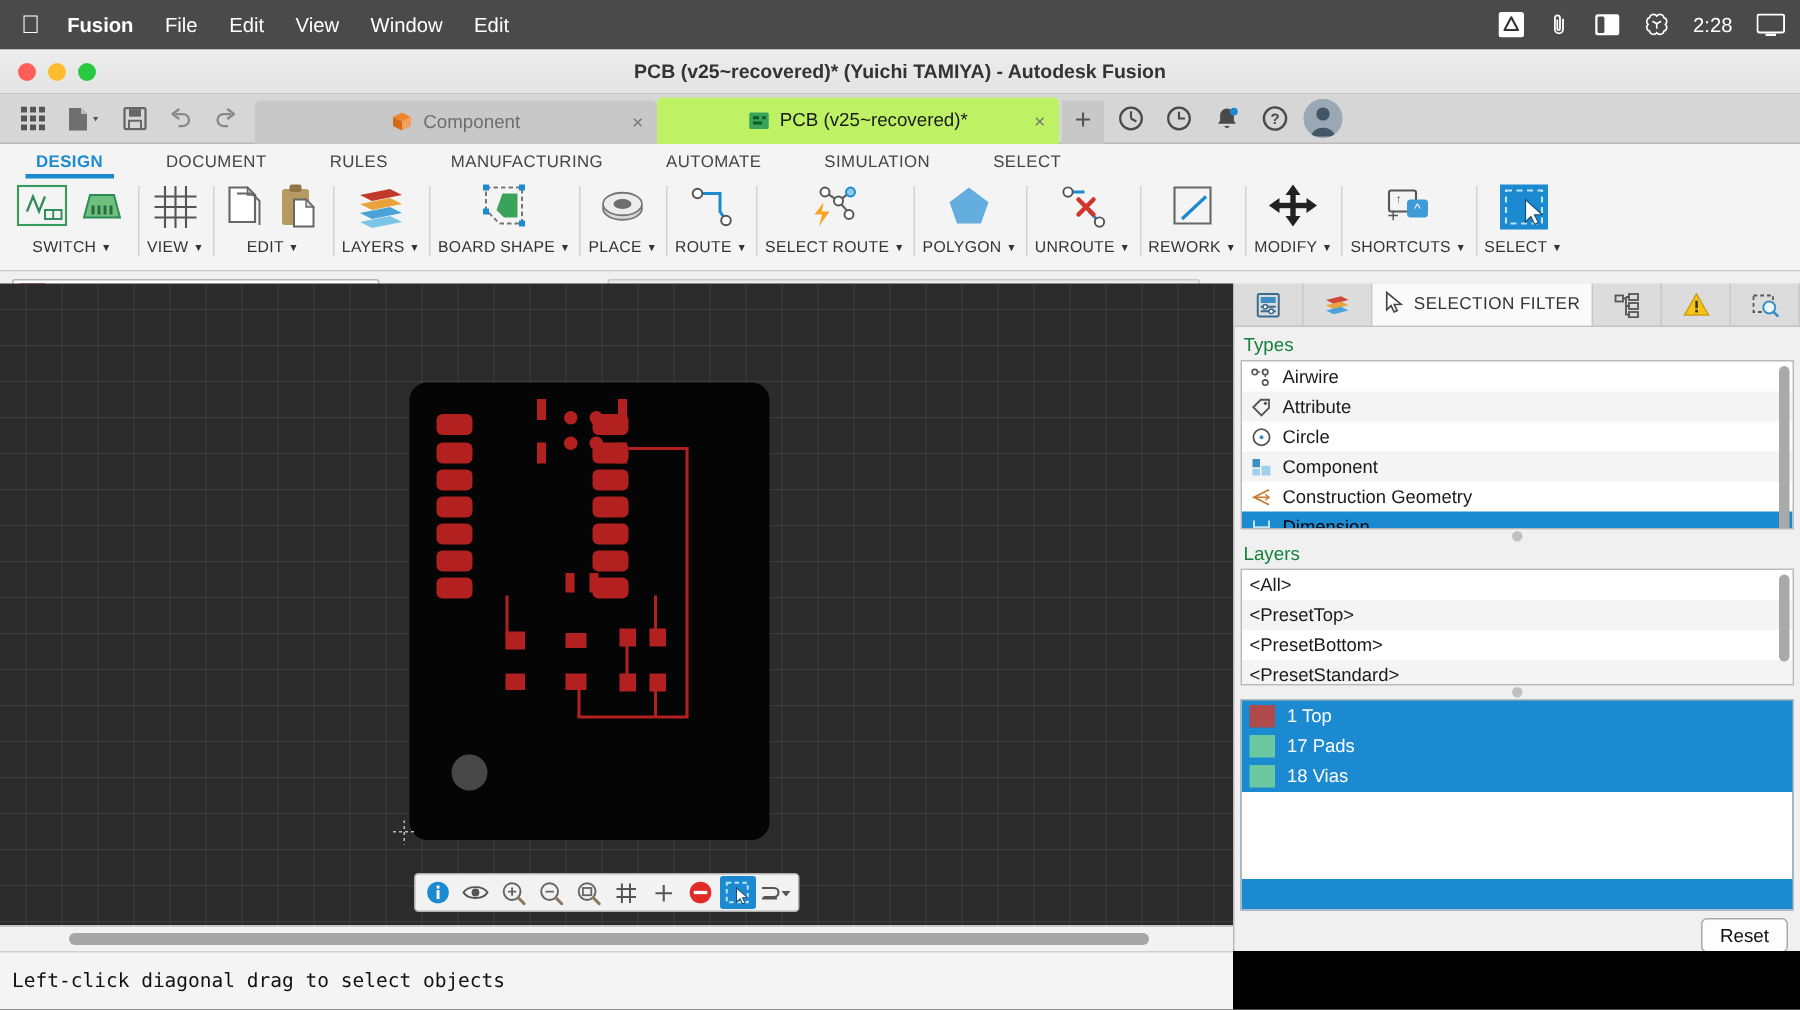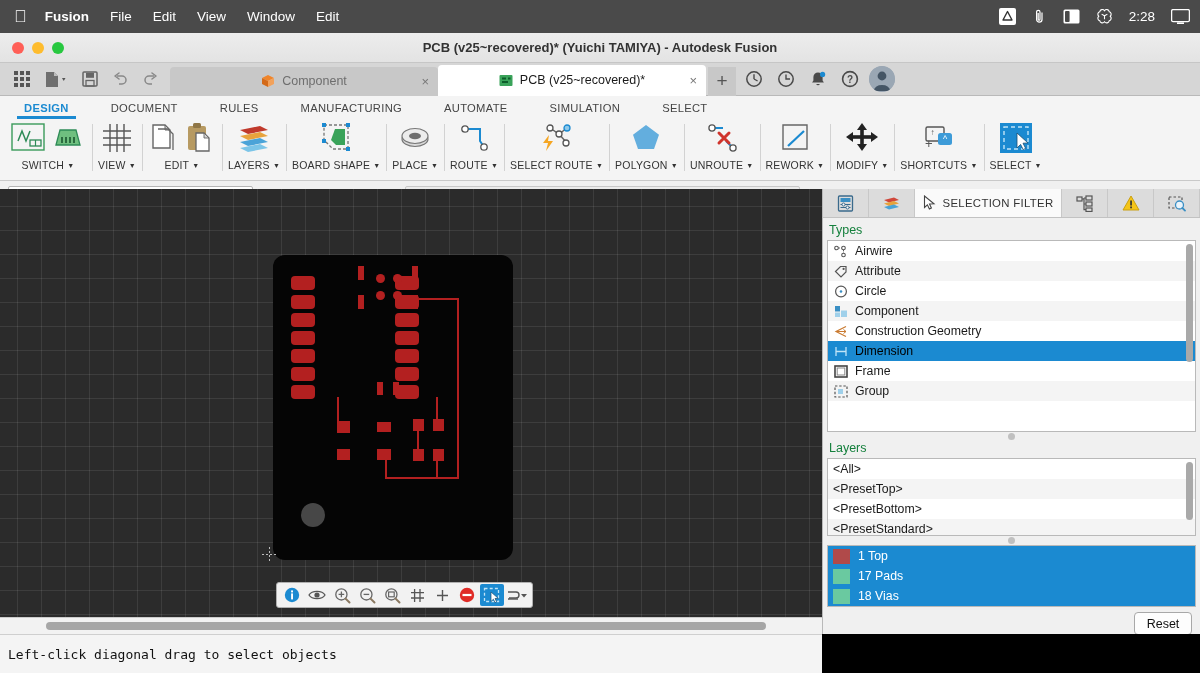--- a/index.html
+++ b/index.html
@@ -55,21 +55,21 @@
     justify-content: center; color: #555;
   }
   .qbtn.wide { width: 36px; }
   .tabs { display: flex; align-items: flex-end; height: 33px; margin-left: 6px; }
   .tab {
     height: 29px; min-width: 268px; display: flex; align-items: center;
     justify-content: center; position: relative; font-size: 12.5px;
     background: #c8c8c8; color: #6e6e6e; padding: 0 26px;
     border-top-left-radius: 4px; border-top-right-radius: 4px;
   }
-  .tab.active { background: #ffffff; color: #1a1a1a; height: 31px; }
+  .tab.active { background: #bef264; color: #1a1a1a; height: 31px; }
   .tab .ticon { margin-right: 7px; display: flex; }
   .tab .tclose {
     position: absolute; right: 9px; font-size: 13px; color: #777; line-height: 1;
   }
   .taddwrap { display: flex; align-items: center; padding-left: 2px; }
   .tadd { width: 28px; height: 29px; display: flex; align-items: center;
           justify-content: center; font-size: 19px; color: #555; background:#c8c8c8; }
   .righticons { display: flex; align-items: center; gap: 5px; margin-left: 4px; padding-right: 8px; }
   .ricon { width: 27px; height: 27px; display: flex; align-items: center; justify-content: center; position: relative; }
   .avatar {
@@ -817,21 +817,21 @@
       <div class="ptab">
         <svg width="18" height="17" viewBox="0 0 18 17">
             <rect x="1" y="2" width="13" height="11" fill="none" stroke="#555" stroke-width="1.2" stroke-dasharray="2.5 2"></rect>
             <circle cx="11.5" cy="10" r="4" fill="#eaf4fb" stroke="#3a8fc4" stroke-width="1.3"></circle>
             <path d="M14.4 13 L17 15.6" stroke="#3a8fc4" stroke-width="1.8" stroke-linecap="round"></path>
           </svg>
       </div>
     </div>
 
     <div class="section-title">Types</div>
-    <div class="listbox" style="height:192px;">
+    <div class="listbox" style="height:113px;">
       <div class="lrow">
         <span class="ico">
           <svg width="14" height="13" viewBox="0 0 14 13">
               <circle cx="2.5" cy="3" r="1.8" fill="none" stroke="#555" stroke-width="1.1"></circle>
               <circle cx="9.5" cy="3" r="1.8" fill="none" stroke="#555" stroke-width="1.1"></circle>
               <circle cx="9.5" cy="10" r="1.8" fill="none" stroke="#555" stroke-width="1.1"></circle>
               <path d="M4.3 3 H7.7 M9.5 4.8 V8.2" stroke="#555" stroke-width="1" stroke-dasharray="1.6 1.2"></path>
             </svg>
         </span>
         <span>Airwire</span>

